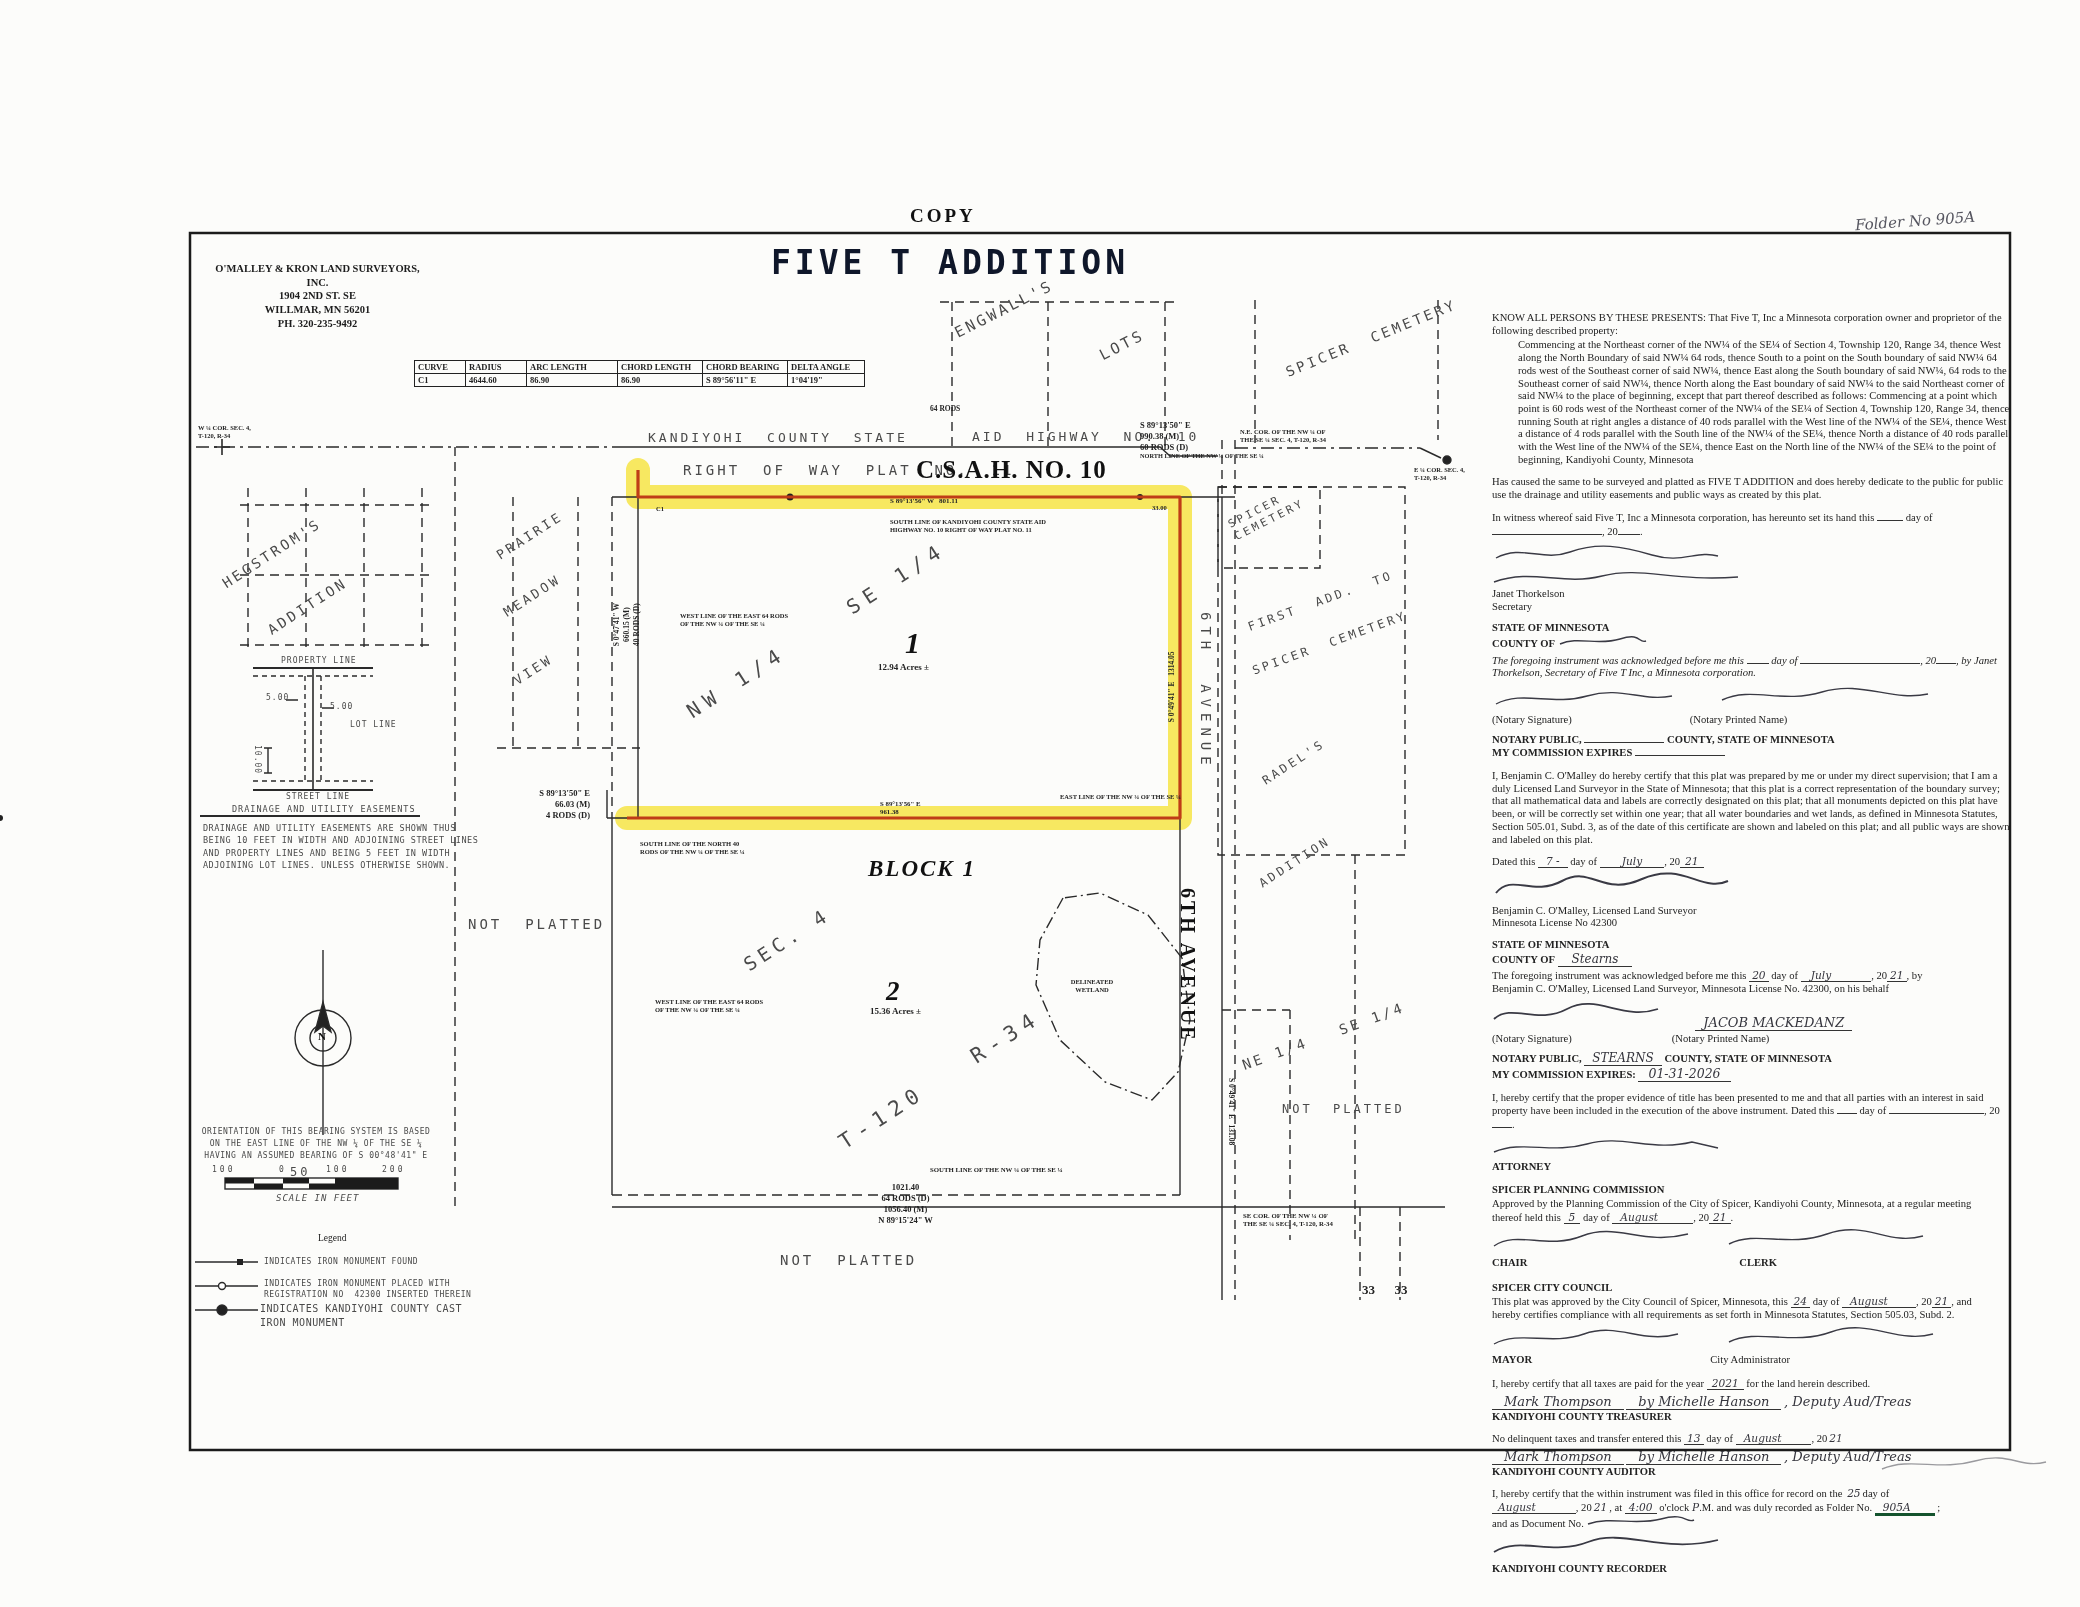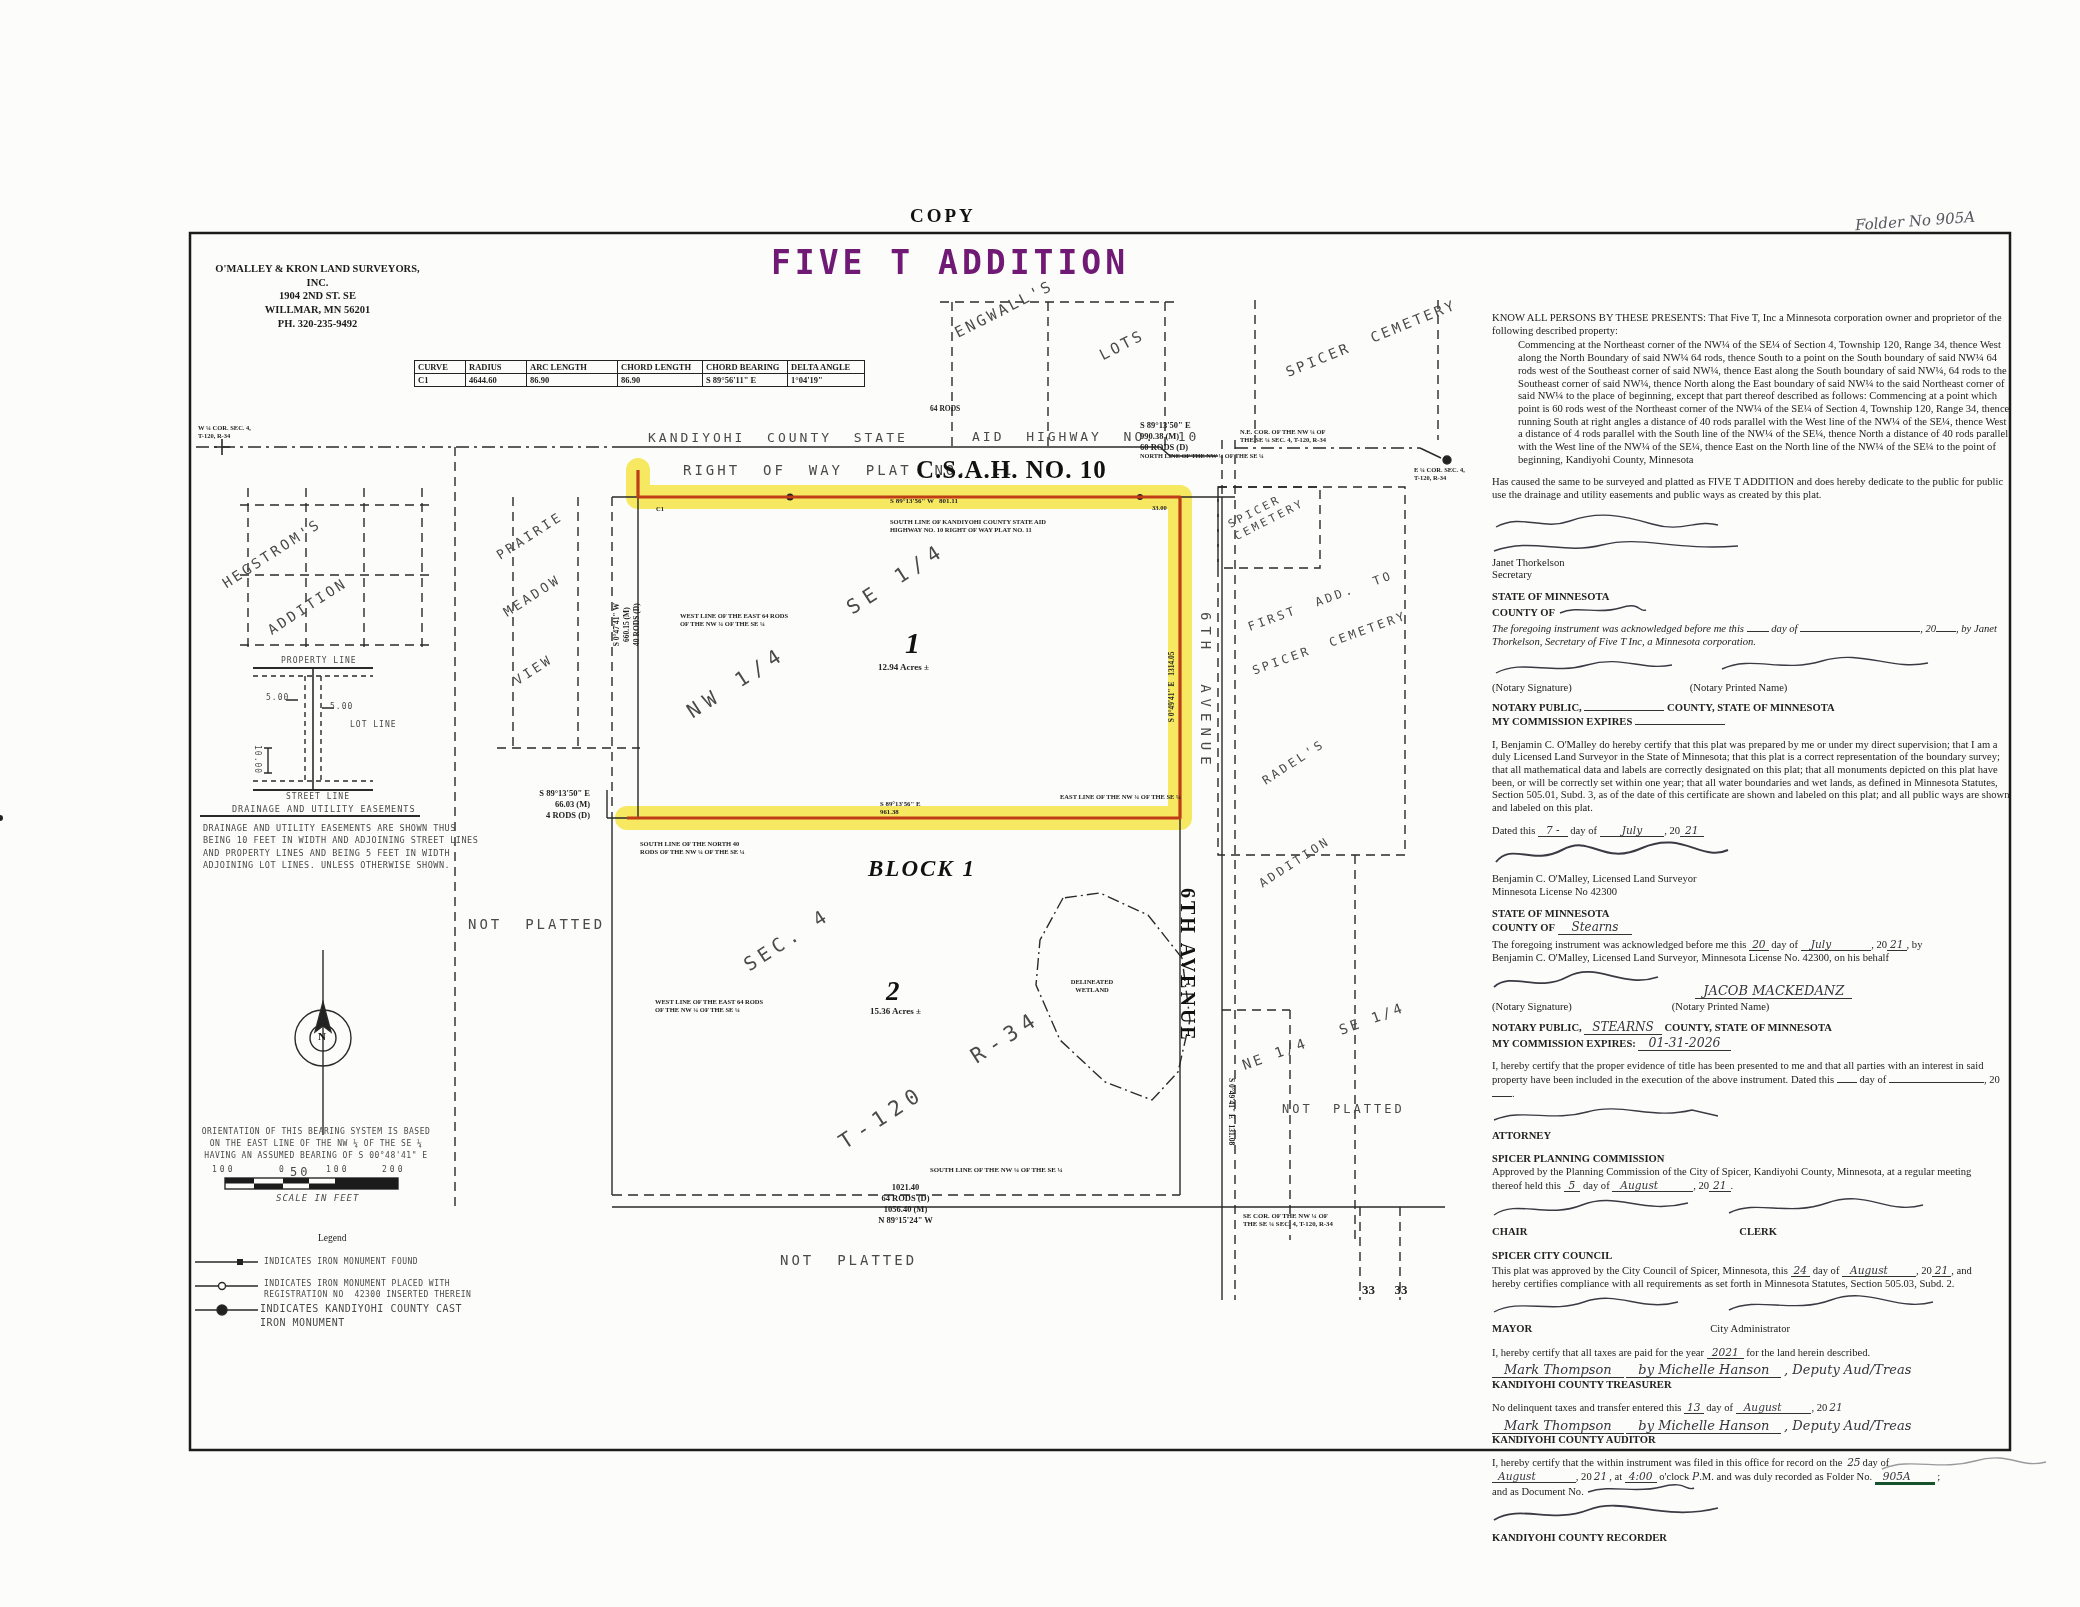--- a/index.html
+++ b/index.html
@@ -119,21 +119,21 @@
       <circle cx="790" cy="497" r="3.5" fill="#222" stroke="none"></circle>
       <circle cx="1140" cy="497" r="3" fill="#222" stroke="none"></circle>
       <circle cx="612," cy="818" r="3" fill="#222" stroke="none"></circle>
     </g>
 
     <path d="M638,470 L638,497 L1180,497 L1180,818 L627,818" fill="none" stroke="#bf3d17" stroke-width="3.2" stroke-linejoin="round"></path>
   </svg>
 
   <div class="abs serifb" style="left:910;top:205px;left:910px;font-size:19px;letter-spacing:3px;">COPY</div>
   <div class="abs hw" style="left:1855px;top:212px;font-size:15px;transform:rotate(-4deg);color:#55555f;">Folder No 905A</div>
-  <div class="abs" style="left:740px;top:243px;width:420px;text-align:center;font-family:'DejaVu Sans Mono',monospace;font-weight:bold;font-size:33px;letter-spacing:4px;color:#701a75;">FIVE T ADDITION</div>
+  <div class="abs" style="left:740px;top:243px;width:420px;text-align:center;font-family:'DejaVu Sans Mono',monospace;font-weight:bold;font-size:33px;letter-spacing:4px;color:#0f172a;">FIVE T ADDITION</div>
   <div class="abs center" style="left:210px;top:262px;width:215px;font-size:10.5px;font-weight:bold;line-height:1.3;">O'MALLEY &amp; KRON LAND SURVEYORS, INC.<br>1904 2ND ST. SE<br>WILLMAR, MN 56201<br>PH. 320-235-9492</div>
 
   <table class="curve abs" style="left:414px;top:360px;">
     <tbody>
         <tr>
       <th style="width:44px">CURVE</th>
       <th style="width:54px">RADIUS</th>
       <th style="width:84px">ARC LENGTH</th>
       <th style="width:78px">CHORD LENGTH</th>
       <th style="width:78px">CHORD BEARING</th>
@@ -233,20 +233,26 @@
   <div class="abs lbl ital" style="left:276px;top:1193px;font-size:9px;letter-spacing:1px;">SCALE IN FEET</div>
   <div class="abs" style="left:318px;top:1233px;font-size:9.5px;">Legend</div>
   <div class="abs lbl" style="left:264px;top:1256px;font-size:8px;letter-spacing:.5px;line-height:1.4;">INDICATES IRON MONUMENT FOUND</div>
   <div class="abs lbl" style="left:264px;top:1278px;font-size:8px;letter-spacing:.5px;line-height:1.4;">INDICATES IRON MONUMENT PLACED WITH<br>REGISTRATION NO  42300 INSERTED THEREIN</div>
   <div class="abs lbl" style="left:248px;top:1302px;font-size:10px;letter-spacing:.5px;line-height:1.4;margin-left:12px;">INDICATES KANDIYOHI COUNTY CAST<br>IRON MONUMENT</div>
 
   <div class="abs legal" style="left:1492px;top:312px;width:518px;">
     <p style="margin-bottom:2px;">KNOW ALL PERSONS BY THESE PRESENTS: That Five T, Inc a Minnesota corporation owner and proprietor of the following described property:</p>
     <p style="margin-left:26px;margin-bottom:10px;">Commencing at the Northeast corner of the NW¼ of the SE¼ of Section 4, Township 120, Range 34, thence West along the North Boundary of said NW¼ 64 rods, thence South to a point on the South boundary of said NW¼ 64 rods west of the Southeast corner of said NW¼, thence East along the South boundary of said NW¼, 64 rods to the Southeast corner of said NW¼, thence North along the East boundary of said NW¼ to the said Northeast corner of said NW¼ to the place of beginning, except that part thereof described as follows: Commencing at a point which point is 60 rods west of the Northeast corner of the NW¼ of the SE¼ of Section 4, Township 120, Range 34, thence running South at right angles a distance of 40 rods parallel with the West line of the NW¼ of the SE¼, thence West a distance of 4 rods parallel with the South line of the NW¼ of the SE¼, thence North a distance of 40 rods parallel with the West line of the NW¼ of the SE¼, thence East on the North line of the NW¼ of the SE¼ to the point of beginning, Kandiyohi County, Minnesota</p>
     <p>Has caused the same to be surveyed and platted as FIVE T ADDITION and does hereby dedicate to the public for public use the drainage and utility easements and public ways as created by this plat.</p>
+    <p style="margin-bottom:4px;">
+      <span>In witness whereof said Five T, Inc a Minnesota corporation, has hereunto set its hand this</span>
+      <span class="blank" style="width:26px"></span>
+      <span>day of</span>
+      <span class="blank" style="width:110px"></span><span>, 20</span><span class="blank" style="width:22px"></span>.
+    </p>
     <svg class="sq" width="230" height="22">
         <path d="M4,16 C30,2 50,20 78,10 S130,4 160,13 S205,8 226,14"></path>
       </svg>
     <svg class="sq" width="250" height="20" style="display:block">
         <path d="M2,14 C40,0 70,18 110,8 S180,14 246,9"></path>
       </svg>
     <p style="margin-bottom:0">Janet Thorkelson</p>
     <p>Secretary</p>
 
     <p class="cap" style="margin-bottom:0;">STATE OF MINNESOTA</p>

